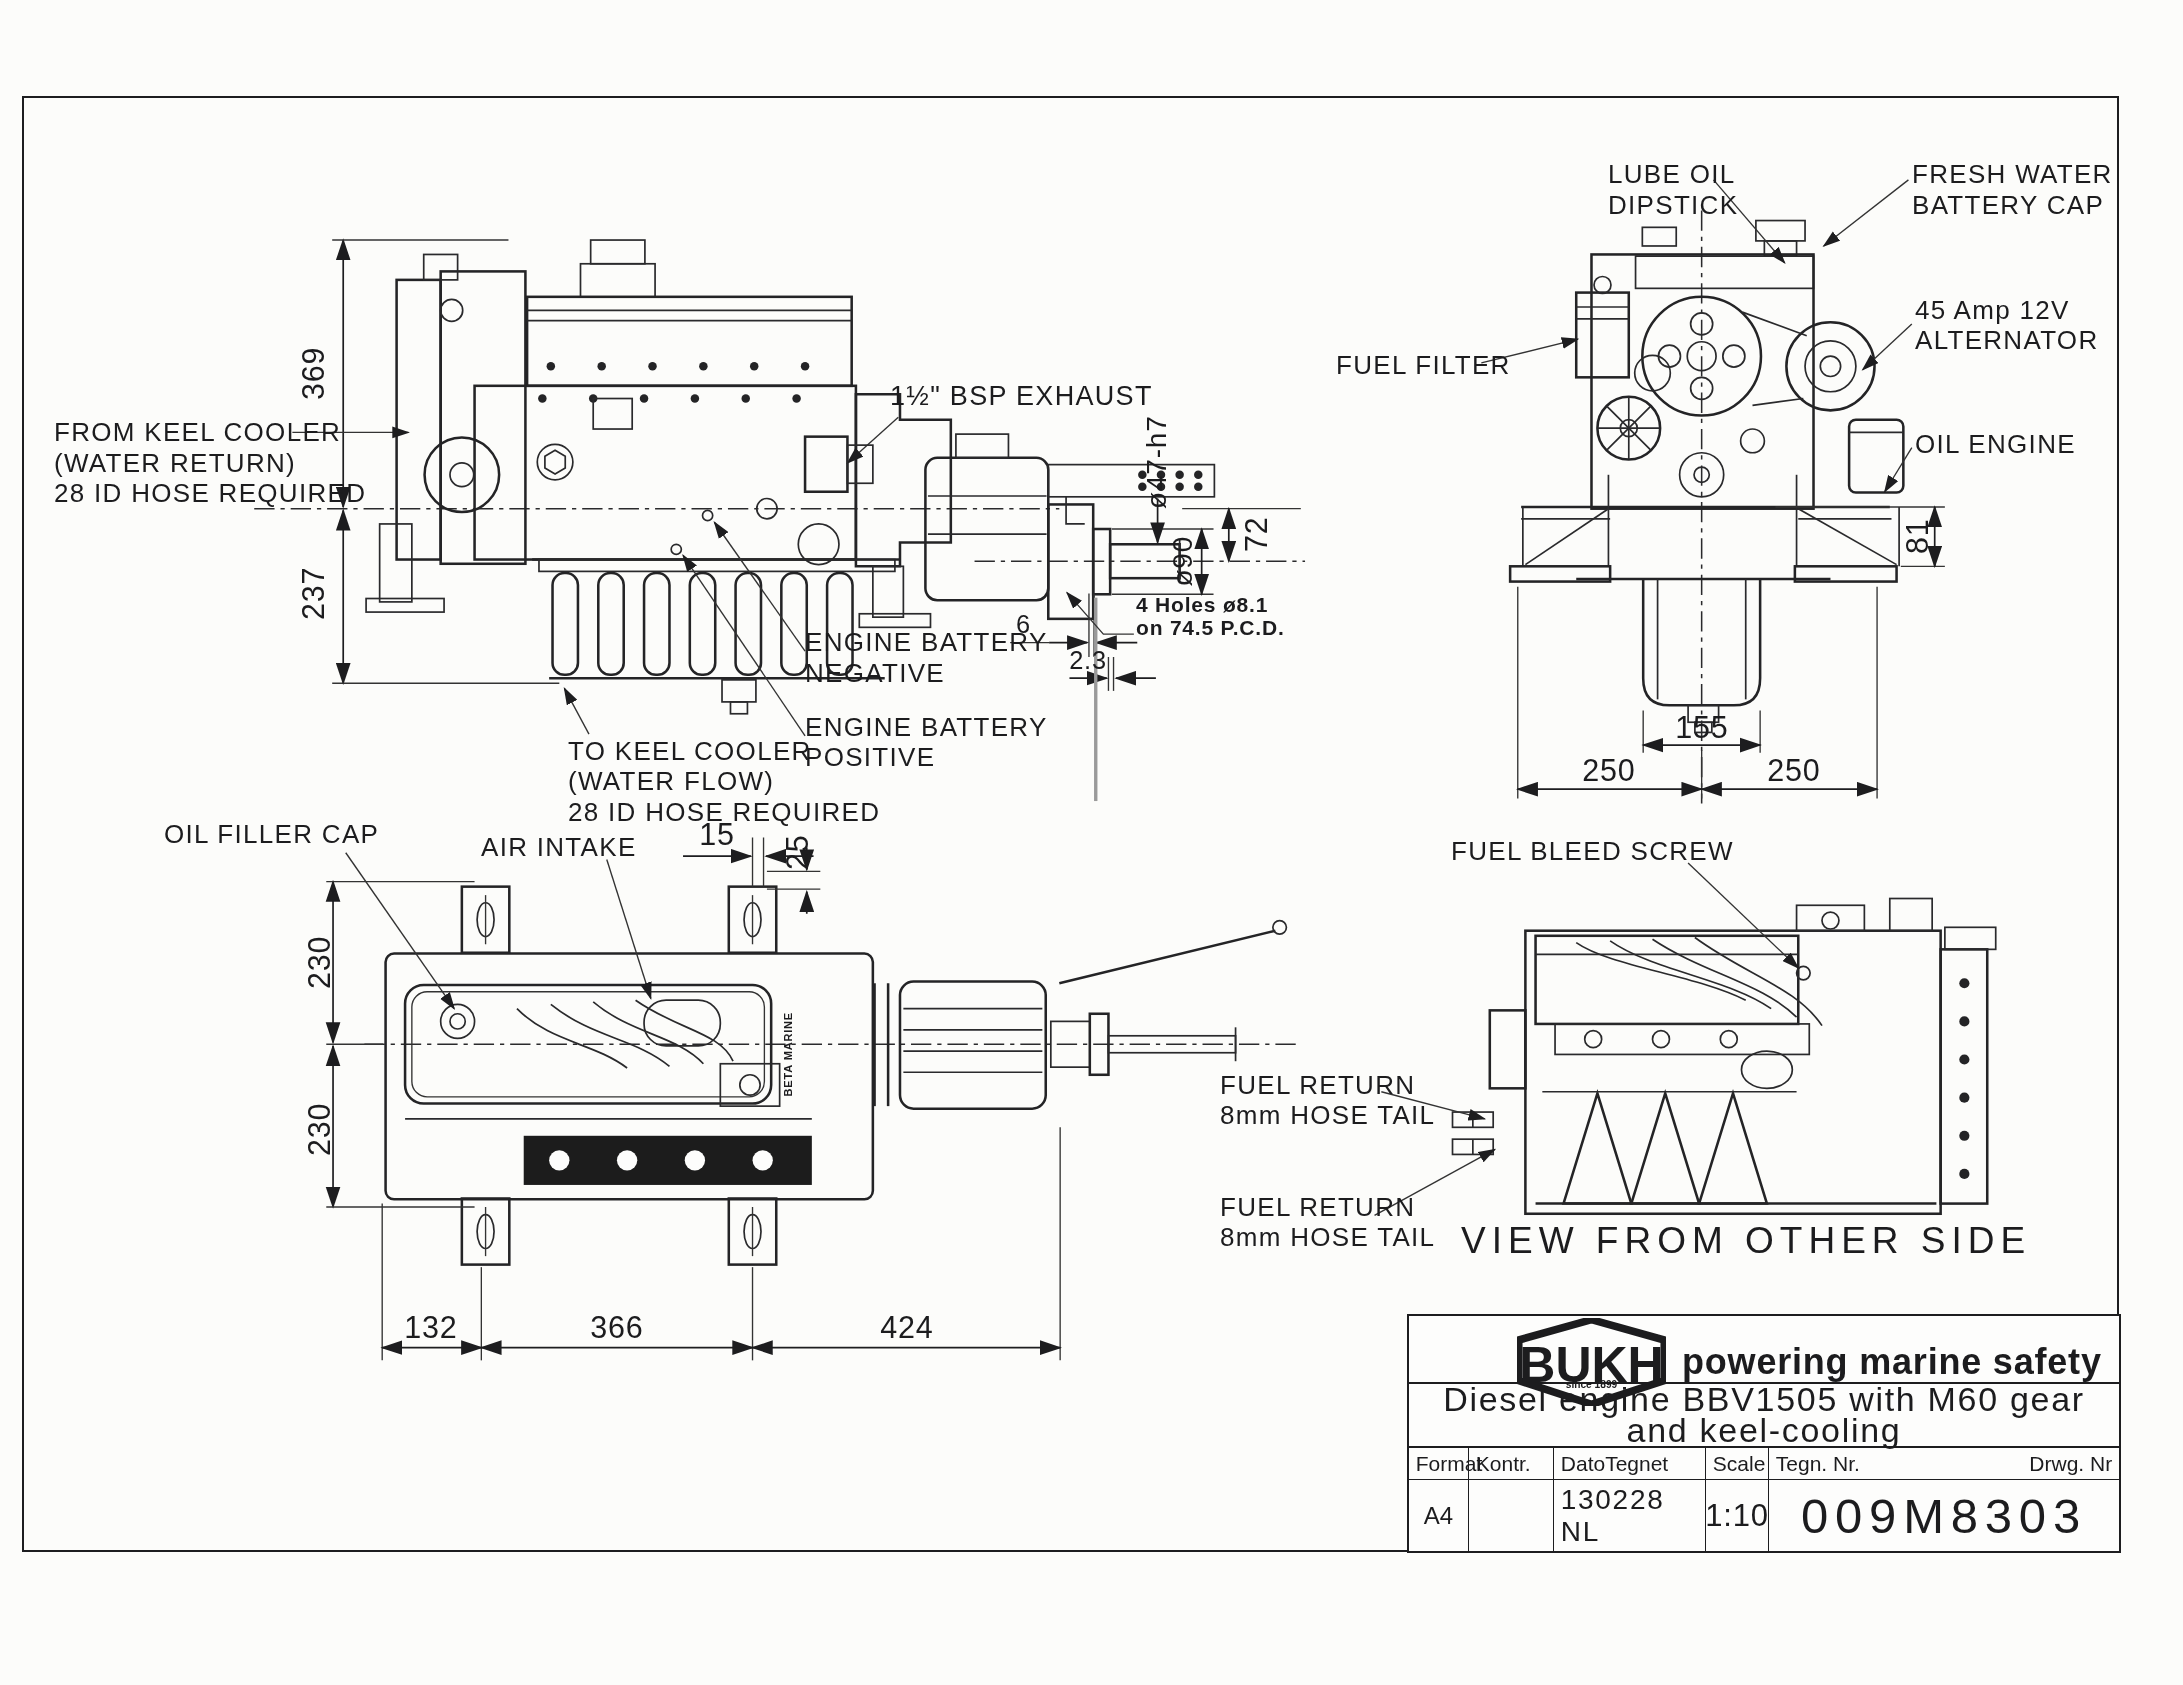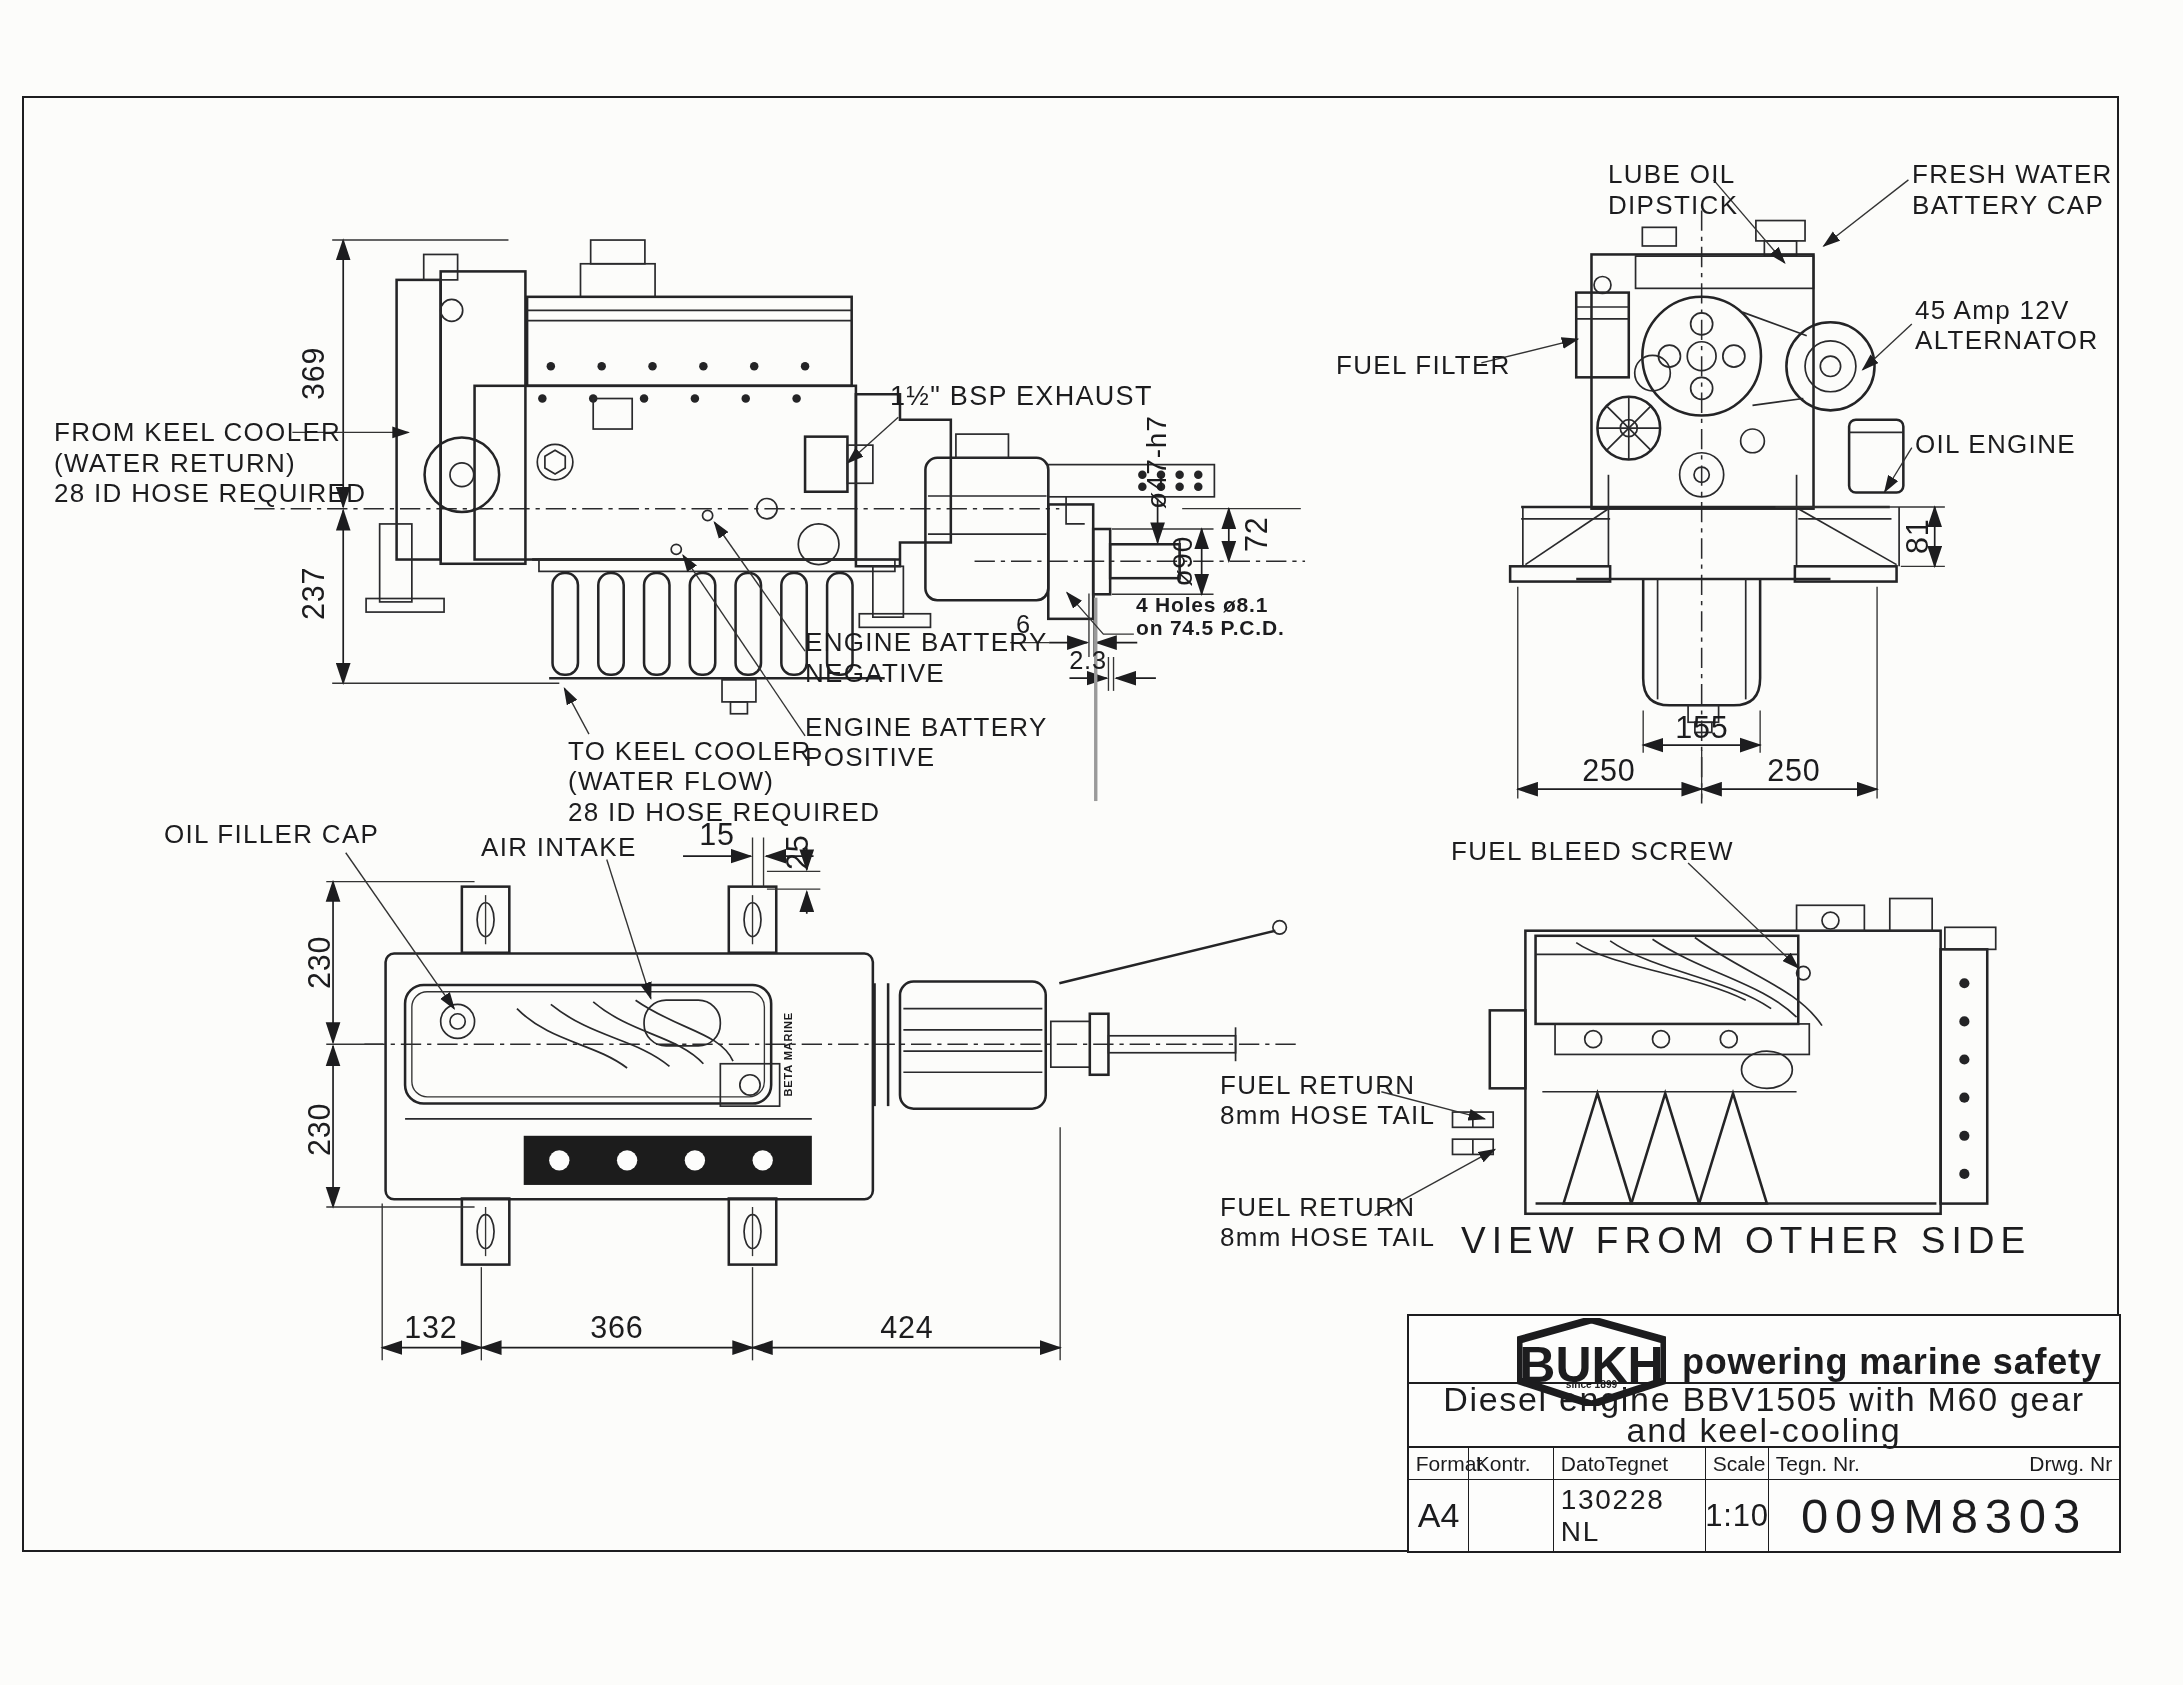--- a/index.html
+++ b/index.html
@@ -17,21 +17,21 @@
       background:#fdfdfc;box-sizing:border-box;display:flex;flex-direction:column;}
   #tb .row1{height:93px;border-bottom:2.5px solid #1d1d1f;position:relative;}
   #tb .row2{height:64px;border-bottom:2.5px solid #1d1d1f;display:flex;flex-direction:column;
             align-items:center;justify-content:center;font-size:34px;line-height:31px;letter-spacing:1.7px;}
   #tb .hdr{height:32px;display:flex;border-bottom:1.7px solid #1d1d1f;font-size:21px;}
   #tb .val{flex:1;display:flex;}
   #tb .hdr>div,#tb .val>div{box-sizing:border-box;border-right:1.7px solid #1d1d1f;padding:3.4px 6.8px;display:flex;align-items:center;}
   #tb .hdr>div:last-child,#tb .val>div:last-child{border-right:none;}
   .c-format{width:60px;}.c-kontr{width:85px;}.c-dato{width:152px;}
   .c-scale{width:63px;}.c-nr{flex:1;justify-content:space-between;}
-  .v-format{width:60px;font-size:34px;justify-content:center;}
+  .v-format{width:60px;font-size:24px;justify-content:center;}
   .v-kontr{width:85px;}
   .v-dato{width:152px;font-size:28px;justify-content:center;letter-spacing:1.7px;}
   .v-scale{width:63px;font-size:31px;justify-content:center;letter-spacing:0.8px;}
   .v-nr{flex:1;font-size:49px;justify-content:center;letter-spacing:6.8px;}
   #logo{position:absolute;left:108px;top:1.7px;width:149px;height:88px;}
   .tagline{position:absolute;left:273px;top:25.4px;font-size:36px;font-weight:bold;letter-spacing:0.8px;}
   .betatxt{font-size:11px;line-height:12px;letter-spacing:0.8px;text-align:center;font-weight:bold;}
 </style>
 </head>
 <body>

